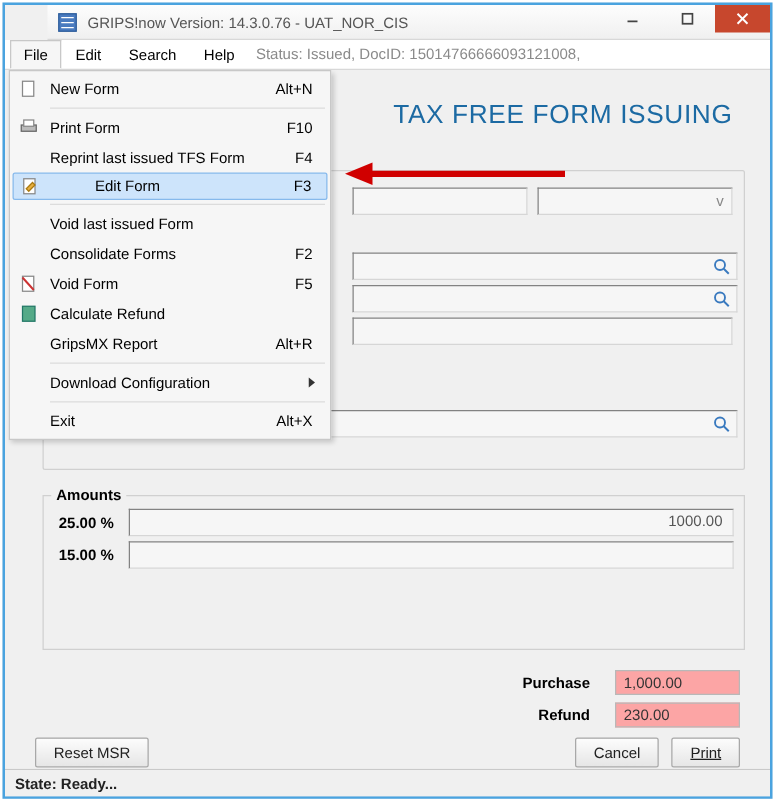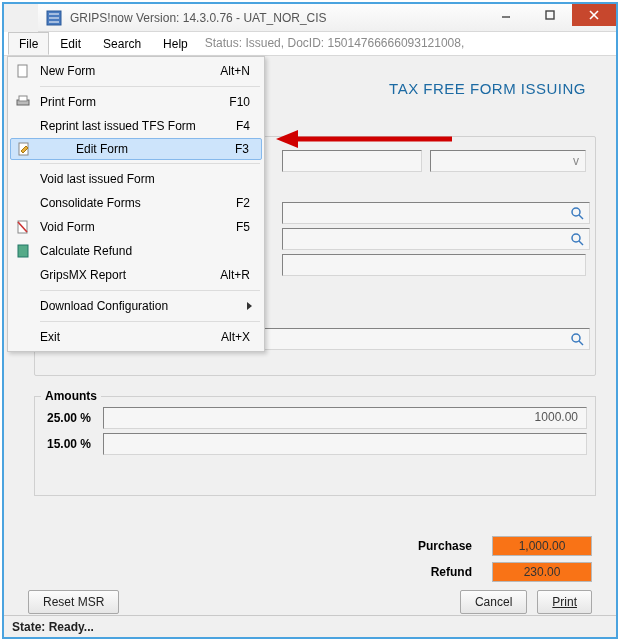--- a/index.html
+++ b/index.html
@@ -89,21 +89,21 @@
     position:relative;
     flex:1;
     background:#f0f0f0;
     overflow:hidden;
   }
   .big-title{
     position:absolute;
     right:30px;
     top:24px;
     color:#1c6aa3;
-    font-size:15px;
+    font-size:21px;
     letter-spacing:0.5px;
   }
   .panel-outline{
     position:absolute;
     left:30px; right:20px;
     top:80px;
     height:240px;
     border:1px solid #d0d0d0;
     border-radius:2px;
     background:transparent;
@@ -132,42 +132,42 @@
   .row .mag{
     width:18px;height:18px;margin-left:-22px;
     display:flex;align-items:center;justify-content:center;
     z-index:1;
   }
   .lbl{ font-weight:bold; color:#222; width:76px; }
   .amounts-block{
     position:absolute;
     left:30px; right:20px;
     top:340px;
-    height:100px;
+    height:124px;
     border:1px solid #d0d0d0;
   }
   .amounts-title{
     position:absolute; top:-8px; left:6px;
     font-weight:bold; background:#f0f0f0; padding:0 4px;
   }
   .amt-row{display:flex;align-items:center;height:22px;}
   .amt-row .pct{font-weight:bold;width:60px;text-align:left;padding-left:4px;}
   .amt-row .long{
     flex:1;height:22px;background:#f6f6f6;border:1px inset #d6d6d6;
     padding:2px 8px;text-align:right;color:#555;
   }
   .totals{
     position:absolute; right:24px; top:480px;
     display:flex;flex-direction:column;gap:6px;
   }
   .totals .trow{display:flex;align-items:center;gap:20px;justify-content:flex-end;}
   .totals .tlbl{font-weight:bold;}
   .totals .tval{
-    width:100px;height:20px;background:#f97316;border:1px solid #b8b8b8;
-    padding:2px 6px;text-align:center;color:#333;
+    width:100px;height:20px;background:#fca5a5;border:1px solid #b8b8b8;
+    padding:2px 6px;text-align:left;color:#333;
   }
   .bottom-btns{
     position:absolute;
     left:24px; right:24px; top:534px;
     display:flex;justify-content:space-between;
   }
   .btn{
     height:24px; padding:0 14px;
     background:linear-gradient(#fcfcfc,#e6e6e6);
     border:1px solid #a8a8a8;border-radius:2px;

